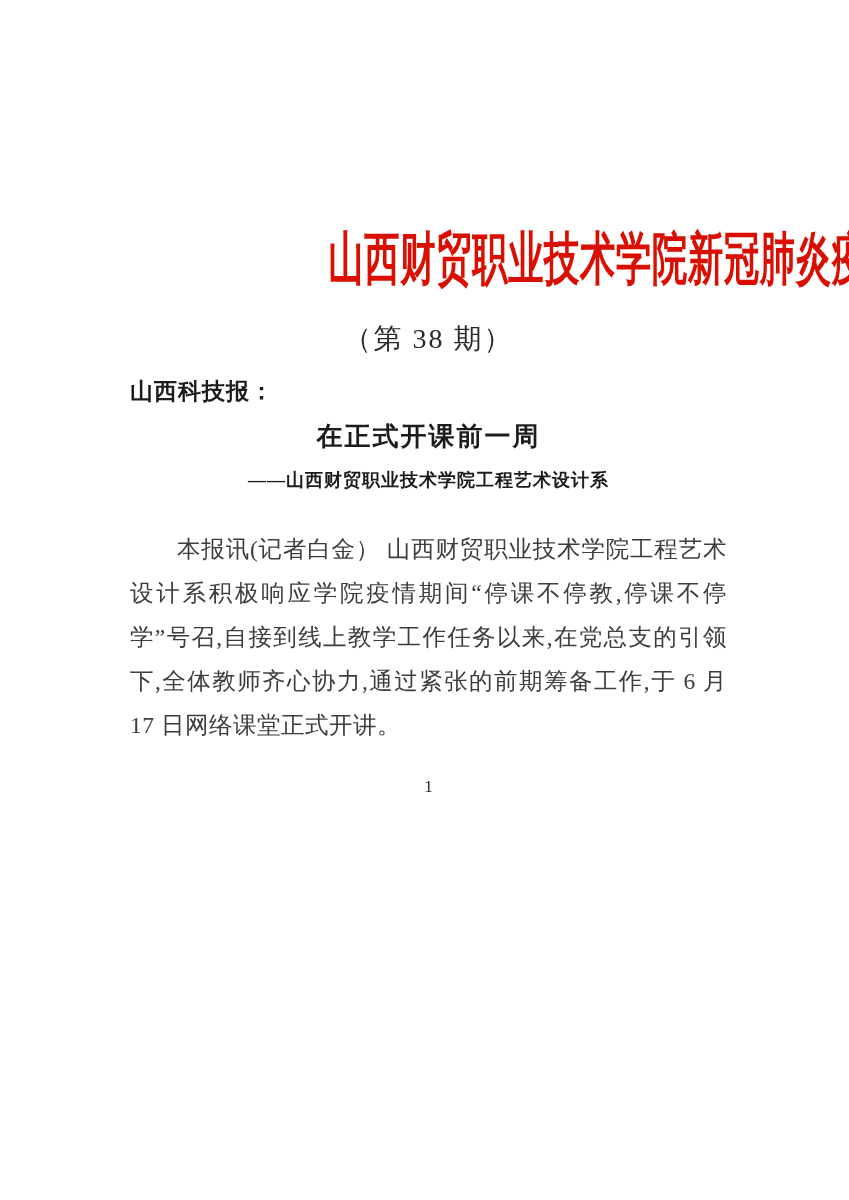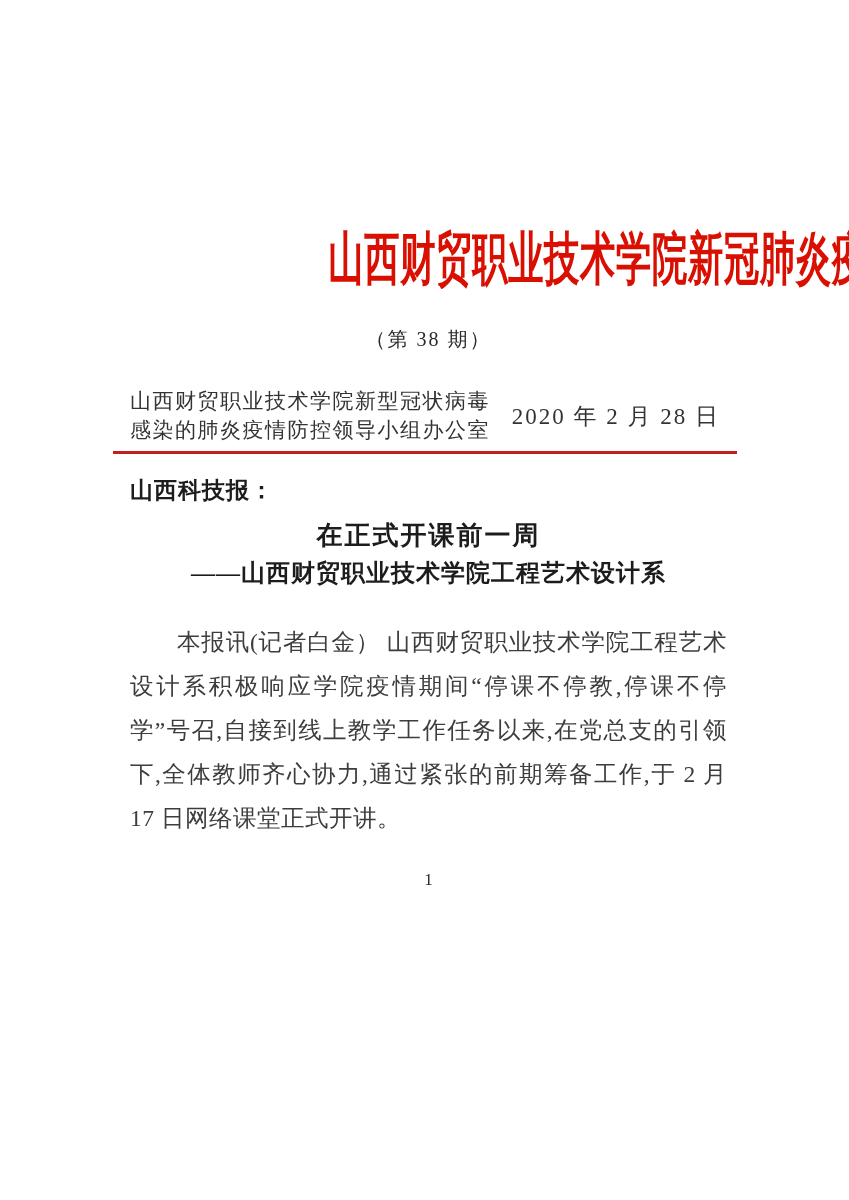--- a/index.html
+++ b/index.html
@@ -43,21 +43,21 @@
     line-height: 72px;
     font-weight: bold;
     color: var(--accent, #d90f02);
     letter-spacing: 36px;
     padding-left: 36px;
     white-space: nowrap;
   }
   .issue-label {
     margin-top: 31px;
     text-align: center;
-    font-size: 20px;
+    font-size: 28px;
     line-height: 32px;
     color: #2a2a2a;
     letter-spacing: 2px;
   }
 
   .issuer-row {
     margin-top: 32px;
     margin-left: -17px;
     margin-right: -10px;
     display: flex;
@@ -92,22 +92,23 @@
   .headline {
     margin-top: 12px;
     text-align: center;
     font-size: 26px;
     line-height: 36px;
     font-weight: bold;
     color: #1c1c1c;
     letter-spacing: 2px;
   }
   .headline-sub {
+    margin-top: 6px;
     text-align: center;
-    font-size: 24px;
+    font-size: 18px;
     line-height: 38px;
     font-weight: bold;
     color: #1c1c1c;
     letter-spacing: 1px;
   }
   .body-text { margin-top: 28px; }
   .body-text p {
     font-size: 23.5px;
     line-height: 44px;
     text-align: justify;
@@ -130,33 +131,26 @@
 
 <div class="page">
 
   <div class="org-title-wrap">
     <span class="org-title">山西财贸职业技术学院新冠肺炎疫情防控</span>
   </div>
 
 
   <div class="issue-label">（第 38 期）</div>
 
-  <div class="issuer-row">
-    <div class="issuer-lines">
-      <div>山西财贸职业技术学院新型冠状病毒</div>
-      <div>感染的肺炎疫情防控领导小组办公室</div>
-    </div>
-    <div class="issue-date">2020 年 2 月 28 日</div>
-  </div>
 
   <div class="source-label">山西科技报：</div>
 
   <div class="headline">在正式开课前一周</div>
 
   <div class="headline-sub">——山西财贸职业技术学院工程艺术设计系</div>
 
   <div class="body-text">
-    <p>本报讯(记者白金） 山西财贸职业技术学院工程艺术设计系积极响应学院疫情期间“停课不停教,停课不停学”号召,自接到线上教学工作任务以来,在党总支的引领下,全体教师齐心协力,通过紧张的前期筹备工作,于 2 月 17 日网络课堂正式开讲。</p>
+    <p>本报讯(记者白金） 山西财贸职业技术学院工程艺术设计系积极响应学院疫情期间“停课不停教,停课不停学”号召,自接到线上教学工作任务以来,在党总支的引领下,全体教师齐心协力,通过紧张的前期筹备工作,于 6 月 17 日网络课堂正式开讲。</p>
   </div>
 
   <div class="page-number">1</div>
 
 </div>
 
 </body></html>

